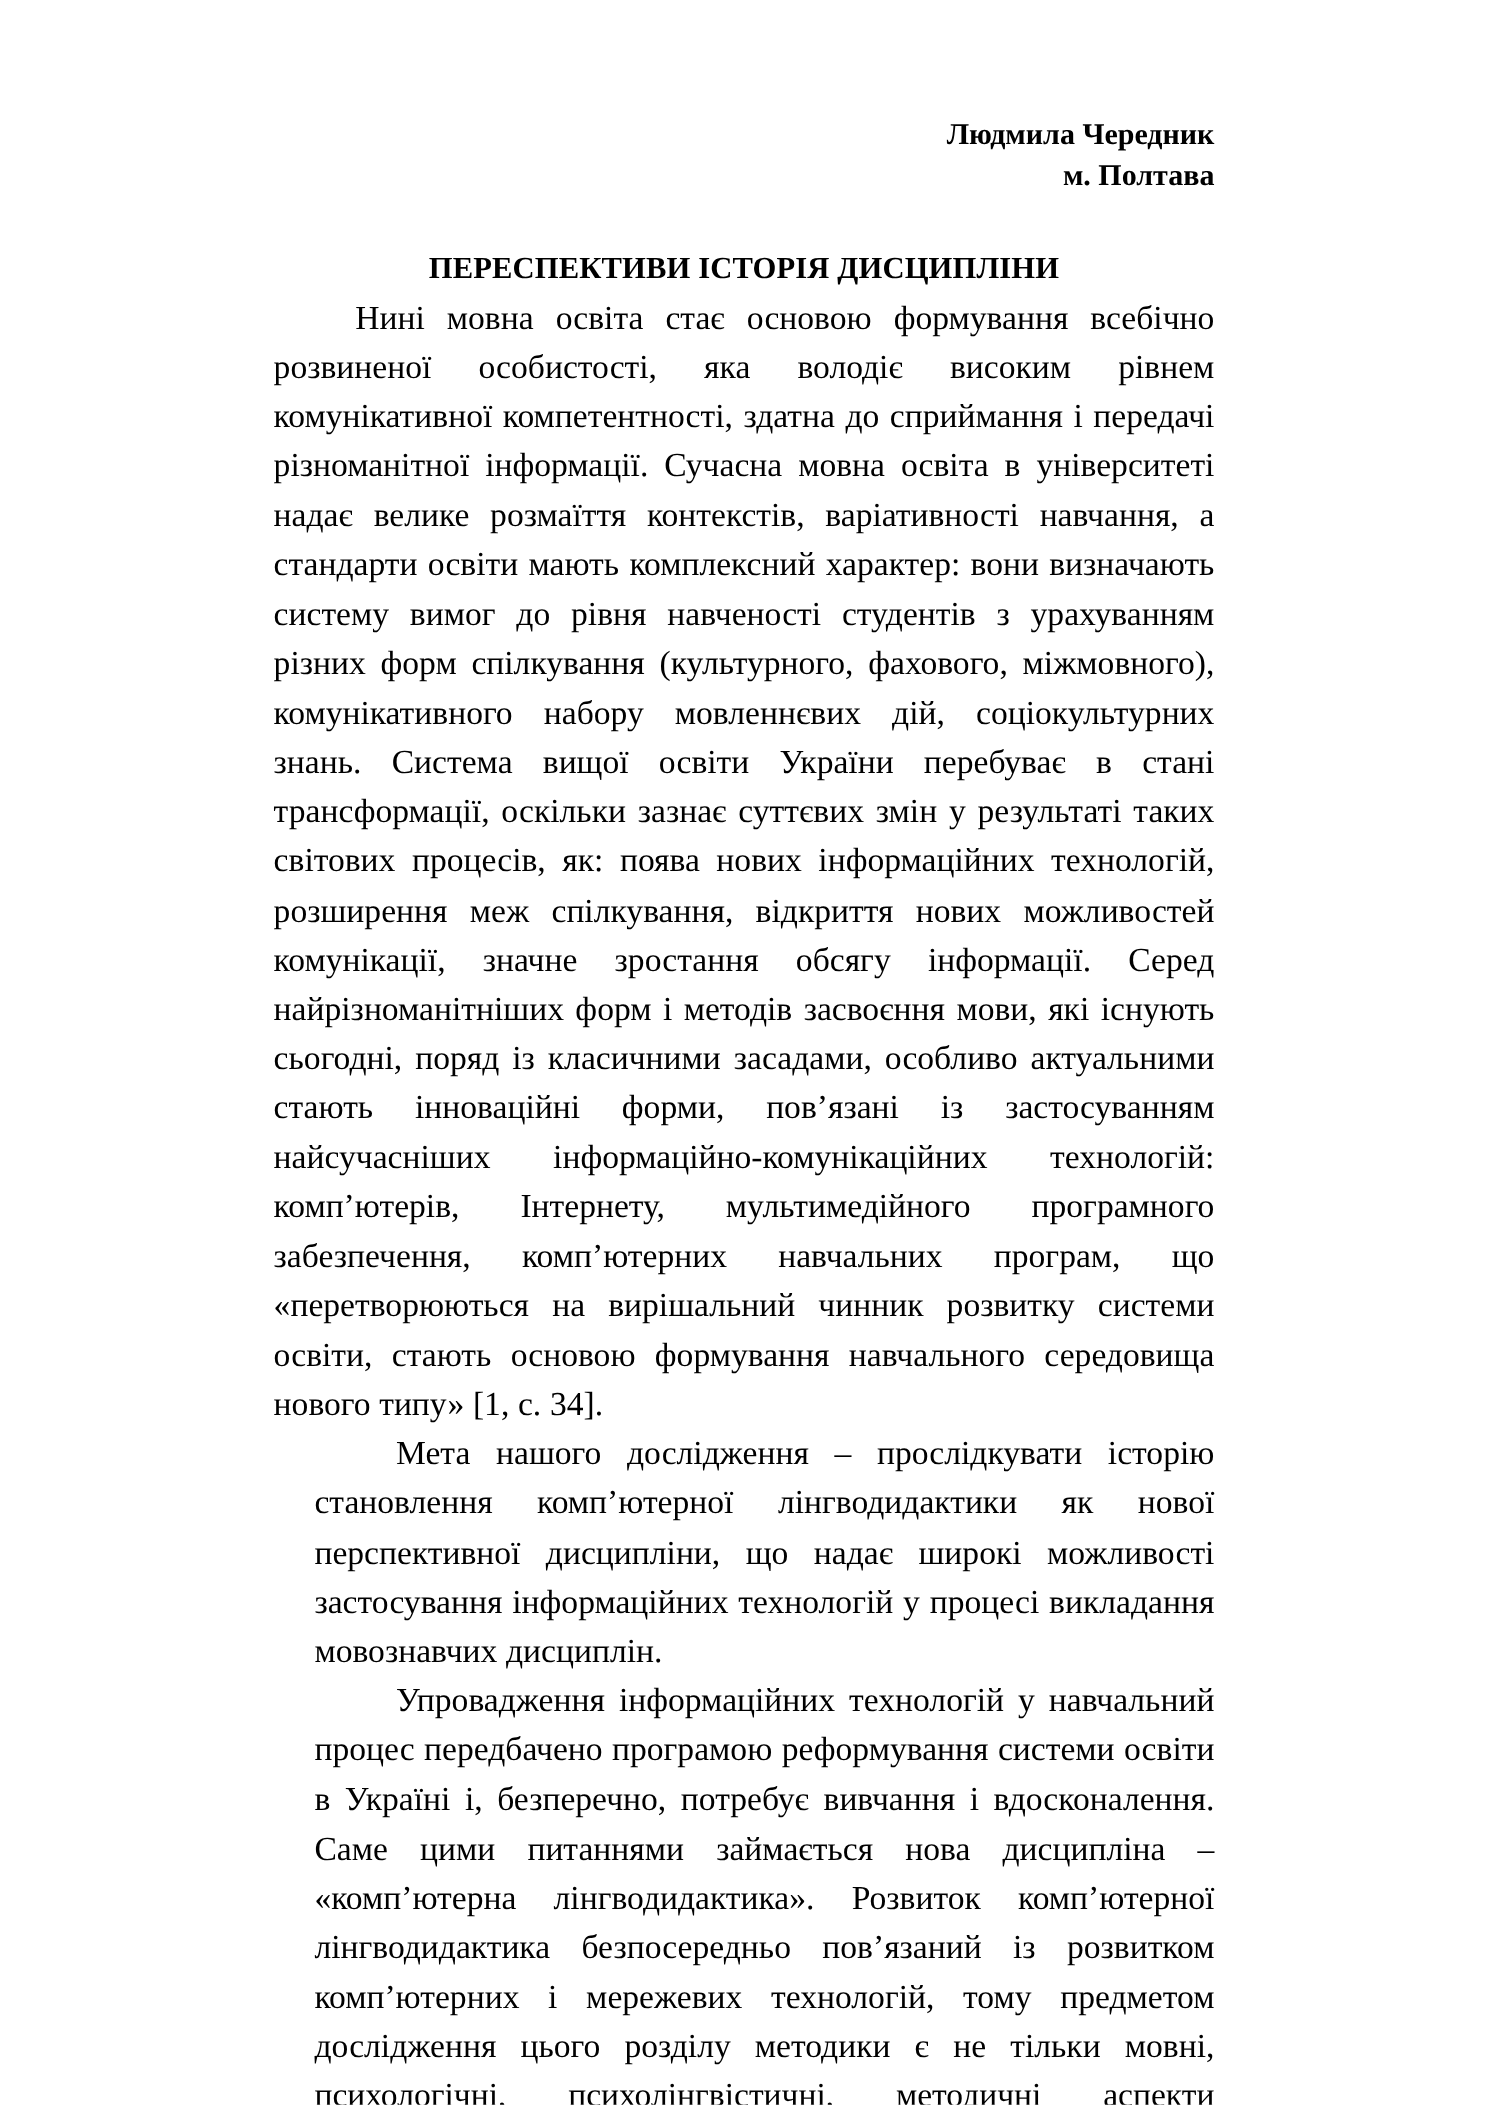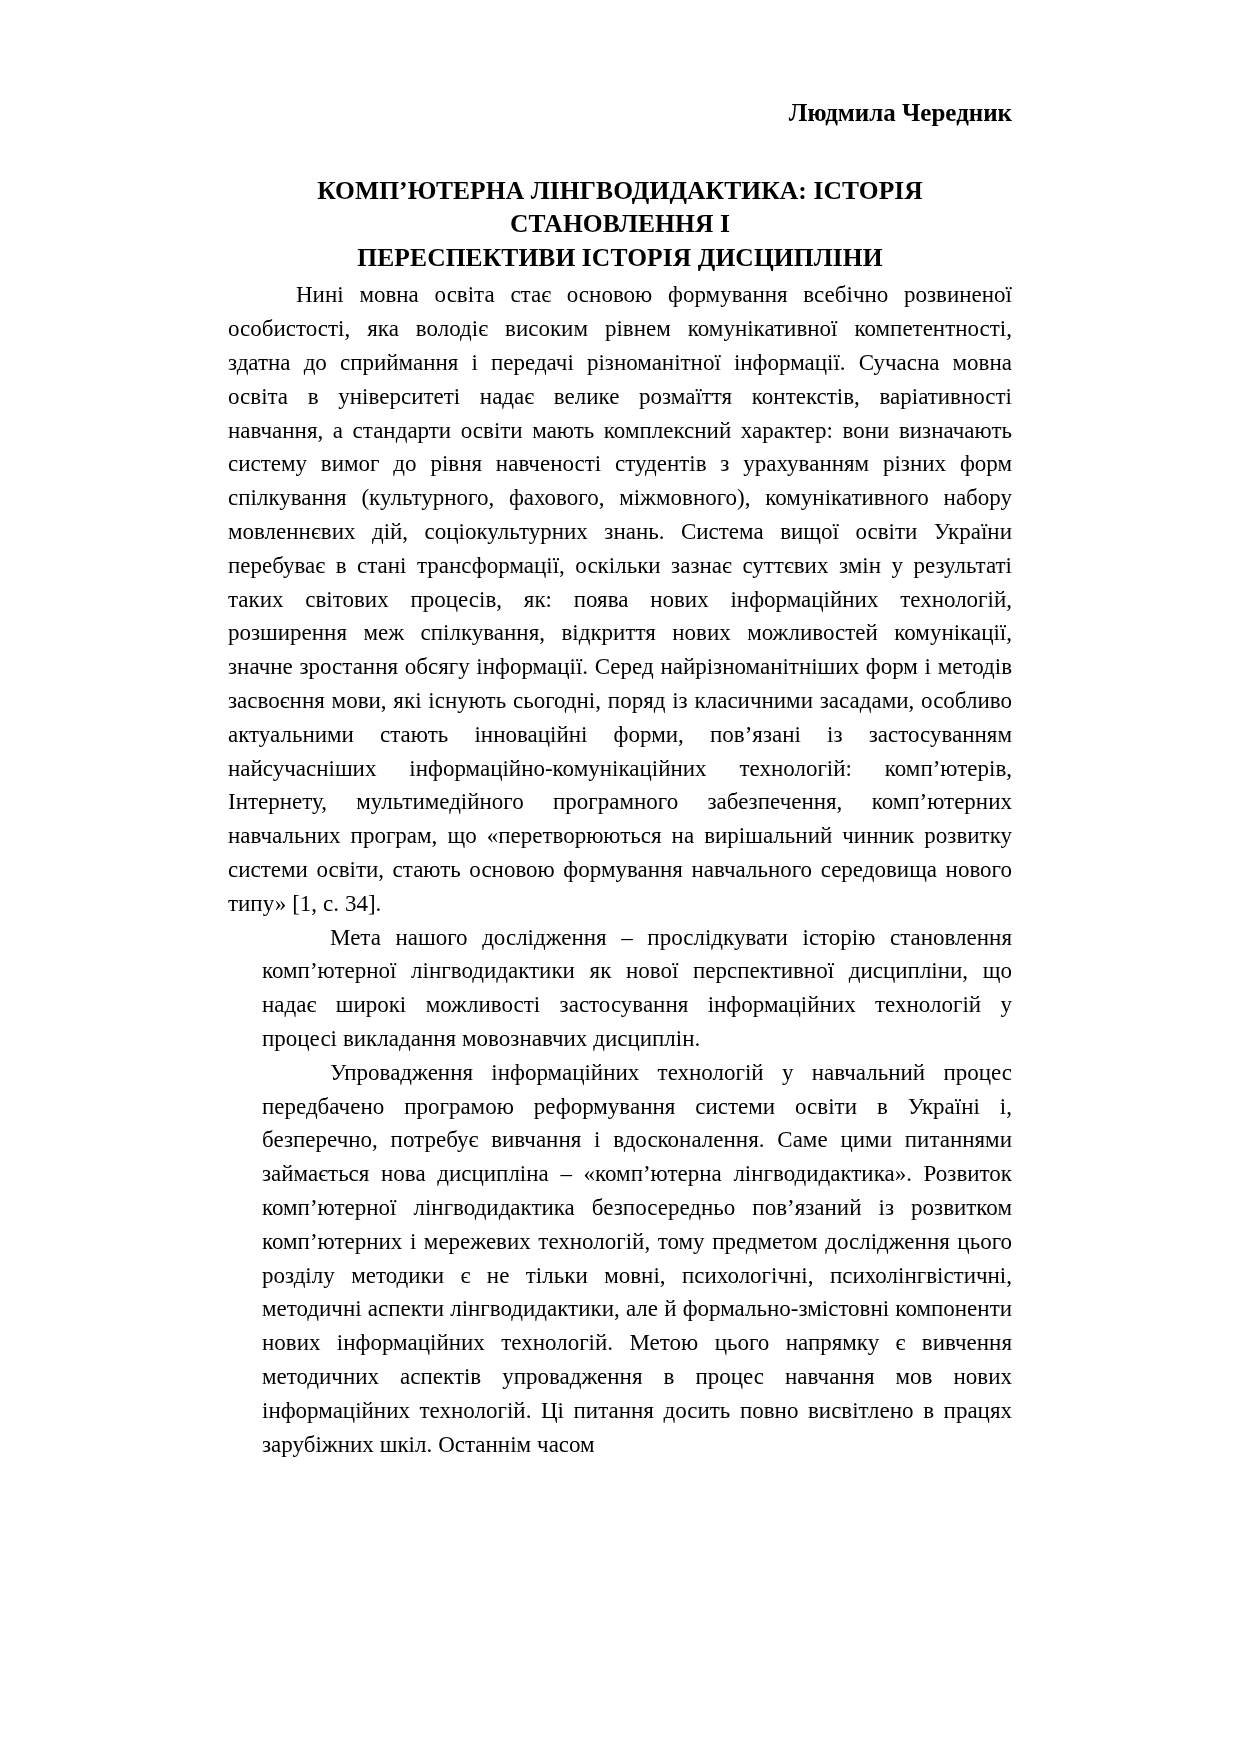--- a/index.html
+++ b/index.html
@@ -33,41 +33,41 @@
     font-weight: bold;
     font-size: 25.5px;
     line-height: 1.32;
     margin: 0 10px 4px 10px;
     letter-spacing: 0.1px;
   }
   .body-text p {
     margin: 0;
     text-align: justify;
     text-indent: 68px;
-    font-size: 23px;
+    font-size: 28px;
     line-height: 1.47;
     hyphens: none;
     word-spacing: 0.2px;
   }
   .body-text p + p {
     margin-top: 0;
     margin-left: 34px;
   }
 </style>
 </head>
 <body>
 
 <div class="page">
 
   <div class="author-block">
     <div>Людмила Чередник</div>
+    <div>м. Полтава</div>
   </div>
 
   <div class="doc-title">
-    <div>КОМП’ЮТЕРНА ЛІНГВОДИДАКТИКА: ІСТОРІЯ СТАНОВЛЕННЯ І</div>
     <div>ПЕРЕСПЕКТИВИ ІСТОРІЯ ДИСЦИПЛІНИ</div>
   </div>
 
   <div class="body-text">
     <p>Нині мовна освіта стає основою формування всебічно розвиненої особистості, яка володіє високим рівнем комунікативної компетентності, здатна до сприймання і передачі різноманітної інформації. Сучасна мовна освіта в університеті надає велике розмаїття контекстів, варіативності навчання, а стандарти освіти мають комплексний характер: вони визначають систему вимог до рівня навченості студентів з урахуванням різних форм спілкування (культурного, фахового, міжмовного), комунікативного набору мовленнєвих дій, соціокультурних знань. Система вищої освіти України перебуває в стані трансформації, оскільки зазнає суттєвих змін у результаті таких світових процесів, як: поява нових інформаційних технологій, розширення меж спілкування, відкриття нових можливостей комунікації, значне зростання обсягу інформації. Серед найрізноманітніших форм і методів засвоєння мови, які існують сьогодні, поряд із класичними засадами, особливо актуальними стають інноваційні форми, пов’язані із застосуванням найсучасніших інформаційно-комунікаційних технологій: комп’ютерів, Інтернету, мультимедійного програмного забезпечення, комп’ютерних навчальних програм, що «перетворюються на вирішальний чинник розвитку системи освіти, стають основою формування навчального середовища нового типу» [1, с. 34].</p>
     <p>Мета нашого дослідження – прослідкувати історію становлення комп’ютерної лінгводидактики як нової перспективної дисципліни, що надає широкі можливості застосування інформаційних технологій у процесі викладання мовознавчих дисциплін.</p>
     <p>Упровадження інформаційних технологій у навчальний процес передбачено програмою реформування системи освіти в Україні і, безперечно, потребує вивчання і вдосконалення. Саме цими питаннями займається нова дисципліна – «комп’ютерна лінгводидактика». Розвиток комп’ютерної лінгводидактика безпосередньо пов’язаний із розвитком комп’ютерних і мережевих технологій, тому предметом дослідження цього розділу методики є не тільки мовні, психологічні, психолінгвістичні, методичні аспекти лінгводидактики, але й формально-змістовні компоненти нових інформаційних технологій. Метою цього напрямку є вивчення методичних аспектів упровадження в процес навчання мов нових інформаційних технологій. Ці питання досить повно висвітлено в працях зарубіжних шкіл. Останнім часом</p>
   </div>
 
 </div>

